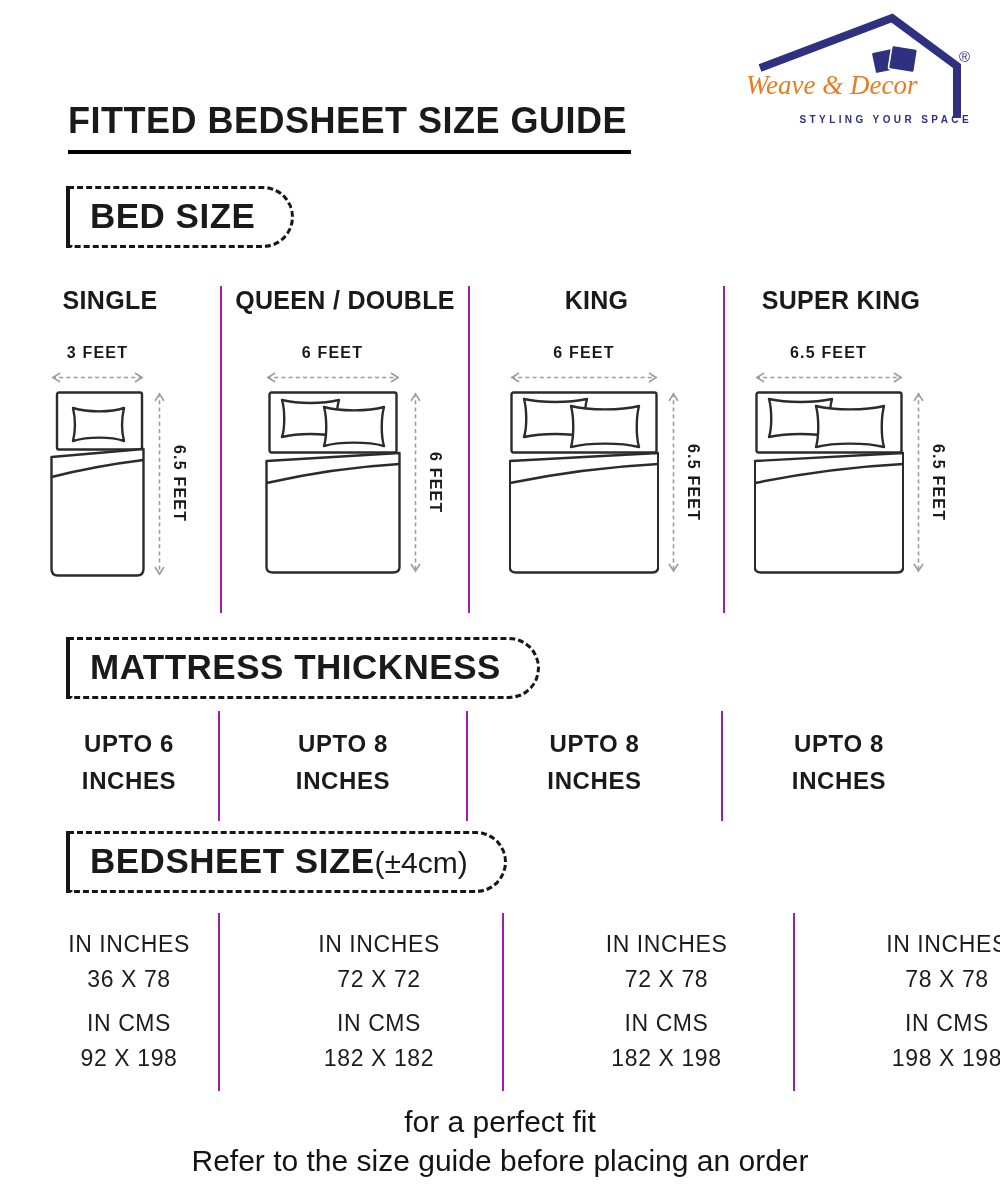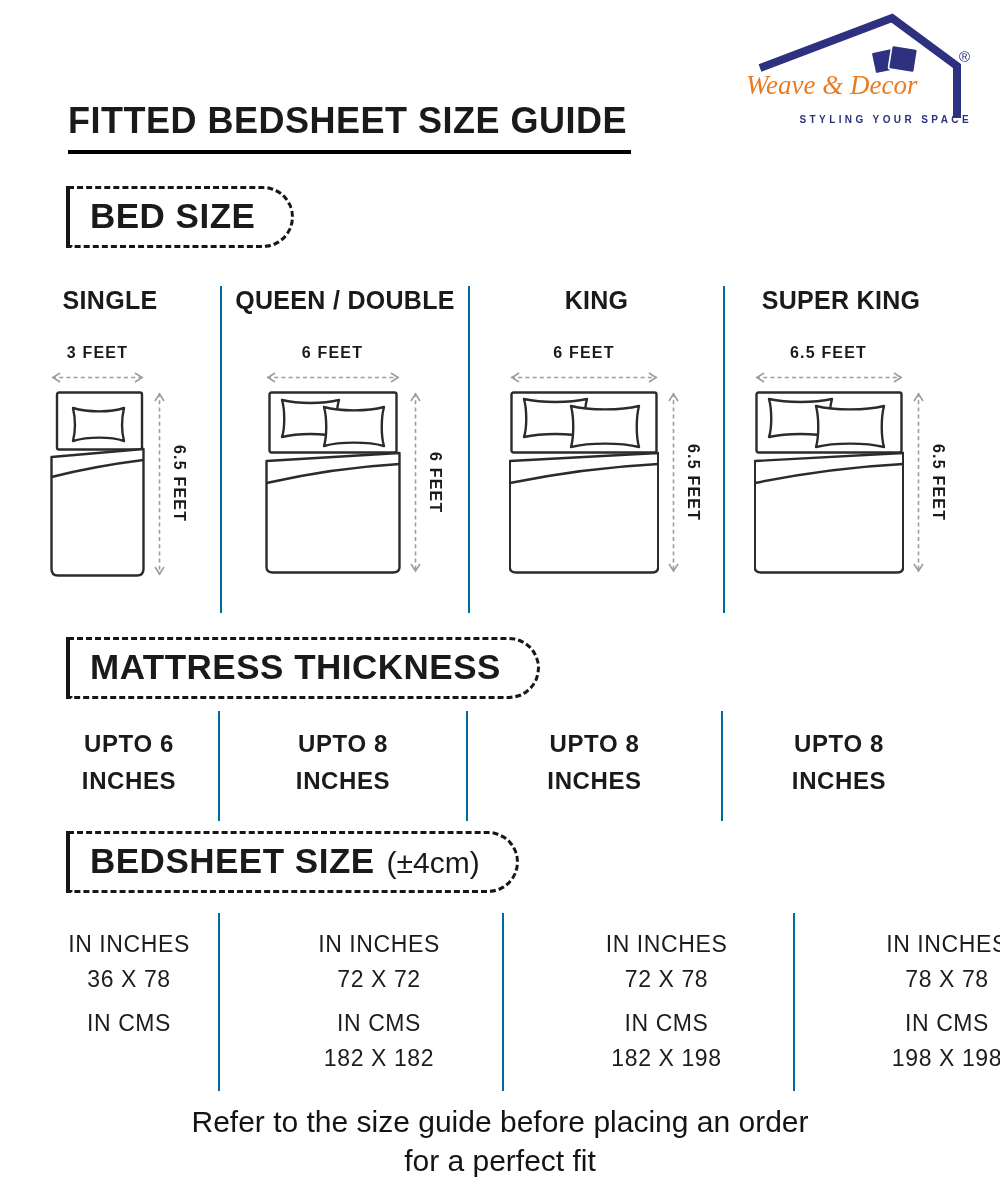--- a/index.html
+++ b/index.html
@@ -45,28 +45,28 @@
     border-left:4px solid #161616;
     border-radius:0 34px 34px 0;
     padding:7px 36px 9px 20px;
     font-size:35px; font-weight:bold; font-stretch:condensed;
     letter-spacing:0.5px;
     display:flex; align-items:baseline;
   }
   #pill-bed      { margin-top:32px; }
   #pill-mattress { margin-top:24px; }
   #pill-sheet    { margin-top:10px;text-align:right; }
-  .tolerance { font-weight:400; font-size:30px; margin-left:12px; letter-spacing:0; }
+  .tolerance { font-weight:400; font-size:30px; margin-left:0; letter-spacing:0; }
 
   
   .grid { display:grid; }
   .beds-grid  { grid-template-columns:222px 248px 255px 232px; margin-top:38px; }
   .mat-grid   { grid-template-columns:180px 248px 255px 232px; margin-left:40px; margin-top:12px; }
   .sheet-grid { grid-template-columns:180px 248px 255px 232px; margin-left:40px; margin-top:20px;gap:36px; }
-  .col { border-right:2px solid #0369a1; text-align:center; }
+  .col { border-right:2px solid #a21caf; text-align:center; }
   .col.last { border-right:none; }
 
   
   .beds-grid .col { padding-bottom:36px; }
   .bed-name { font-size:25px; font-weight:bold; letter-spacing:0.3px; height:34px; }
   .diagram { margin-top:24px; display:flex; justify-content:center; align-items:flex-end; padding-left:18px; }
   .bed-col { display:flex; flex-direction:column; align-items:center; }
   .dim-w { font-size:16px; font-weight:bold; letter-spacing:1.2px; margin-bottom:9px; white-space:nowrap; }
   .h-arrow { margin-bottom:7px; display:block; }
   .v-arrow { margin-left:8px; display:block; }
@@ -255,20 +255,21 @@
 <div class="pill" id="pill-sheet">
   <span>BEDSHEET SIZE</span>
   <span class="tolerance">(±4cm)</span>
 </div>
 
 <div class="grid sheet-grid">
   <div class="col">
     <div>IN INCHES</div>
     <div>36 X 78</div>
     <div class="cms-label">IN CMS</div>
+    <div>92 X 198</div>
   </div>
   <div class="col">
     <div>IN INCHES</div>
     <div>72 X 72</div>
     <div class="cms-label">IN CMS</div>
     <div>182 X 182</div>
   </div>
   <div class="col">
     <div>IN INCHES</div>
     <div>72 X 78</div>
@@ -277,15 +278,15 @@
   </div>
   <div class="col last">
     <div>IN INCHES</div>
     <div>78 X 78</div>
     <div class="cms-label">IN CMS</div>
     <div>198 X 198</div>
   </div>
 </div>
 
 <div class="footer">
+  <div>for a perfect fit</div>
   <div>Refer to the size guide before placing an order</div>
-  <div>for a perfect fit</div>
 </div>
 
 </body></html>

